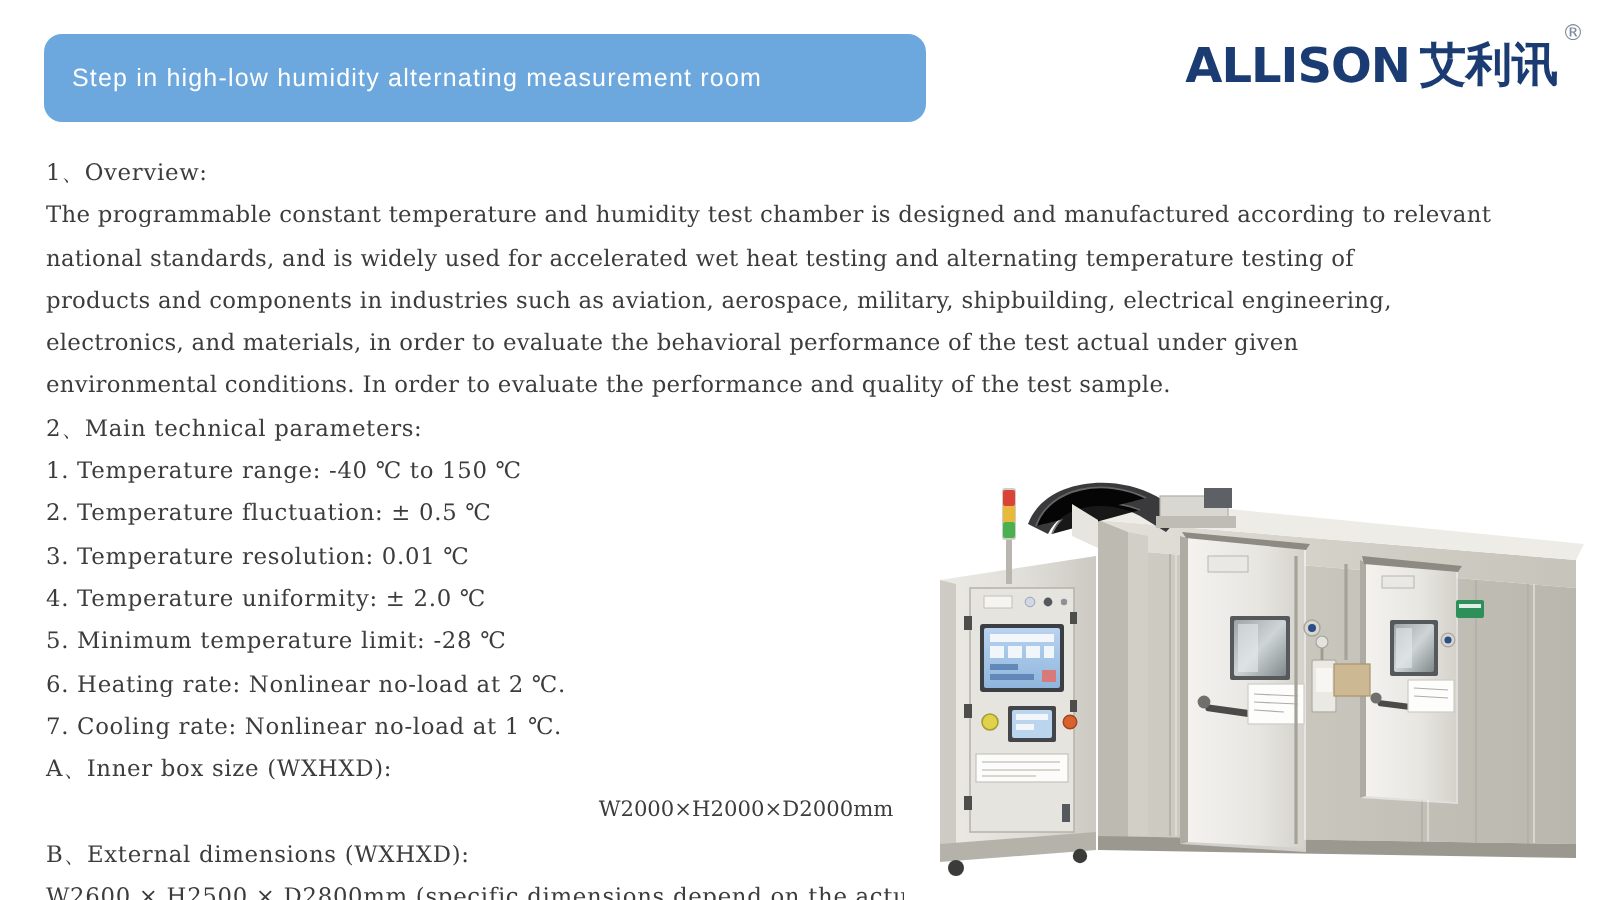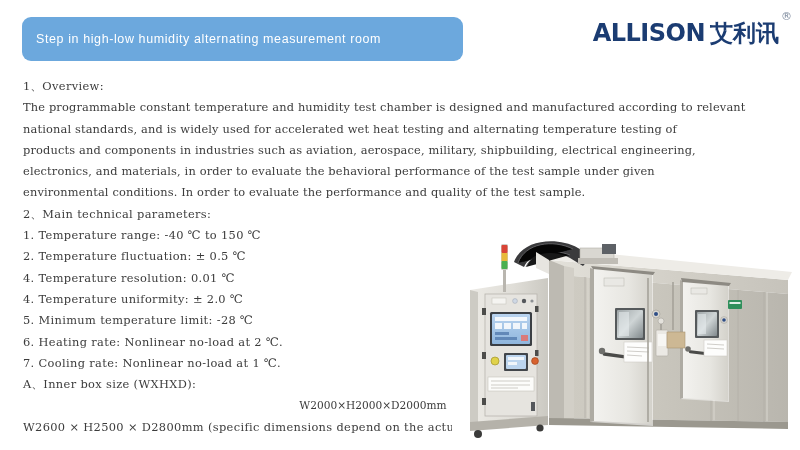--- a/index.html
+++ b/index.html
@@ -149,36 +149,37 @@
 
   </div>
 
   <div class="content">
 
     <div class="line">1、Overview:</div>
 
     <div class="line para">The programmable constant temperature and humidity test chamber is designed and manufactured according to relevant</div>
     <div class="line para">national standards, and is widely used for accelerated wet heat testing and alternating temperature testing of</div>
     <div class="line para">products and components in industries such as aviation, aerospace, military, shipbuilding, electrical engineering,</div>
-    <div class="line para">electronics, and materials, in order to evaluate the behavioral performance of the test sample under given</div>
+    <div class="line para">electronics, and materials, in order to evaluate the behavioral performance of the test actual under given</div>
     <div class="line para">environmental conditions. In order to evaluate the performance and quality of the test sample.</div>
 
     <div class="line">2、Main technical parameters:</div>
 
     <div class="line">1. Temperature range: -40 ℃ to 150 ℃</div>
     <div class="line">2. Temperature fluctuation: ± 0.5 ℃</div>
-    <div class="line">4. Temperature resolution: 0.01 ℃</div>
+    <div class="line">3. Temperature resolution: 0.01 ℃</div>
     <div class="line">4. Temperature uniformity: ± 2.0 ℃</div>
     <div class="line">5. Minimum temperature limit: -28 ℃</div>
     <div class="line">6. Heating rate: Nonlinear no-load at 2 ℃.</div>
     <div class="line">7. Cooling rate: Nonlinear no-load at 1 ℃.</div>
 
     <div class="line">A、Inner box size (WXHXD):</div>
     <div class="line small">W2000×H2000×D2000mm</div>
 
+    <div class="line">B、External dimensions (WXHXD):</div>
     <div class="line">W2600 × H2500 × D2800mm (specific dimensions depend on the actual produc</div>
 
   </div>
 
   <div class="photo">
     <svg width="348" height="228" viewBox="0 0 348 228">
 
       <defs>
         <linearGradient id="gTop" x1="0" y1="0" x2="1" y2="0">
           <stop offset="0" stop-color="#e3e1da"></stop>

